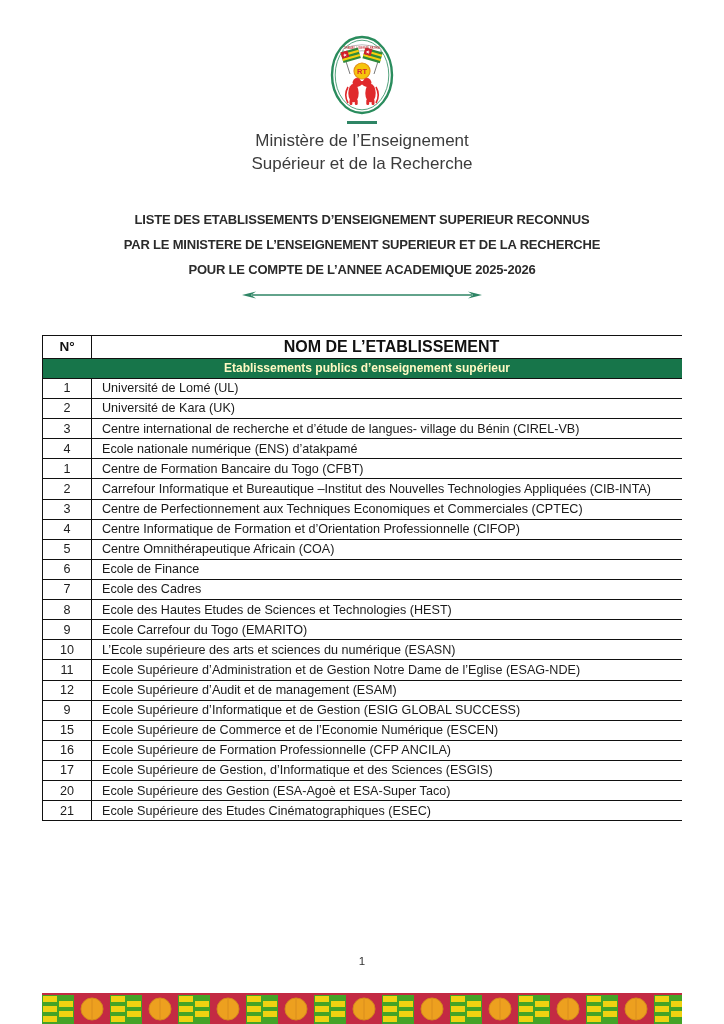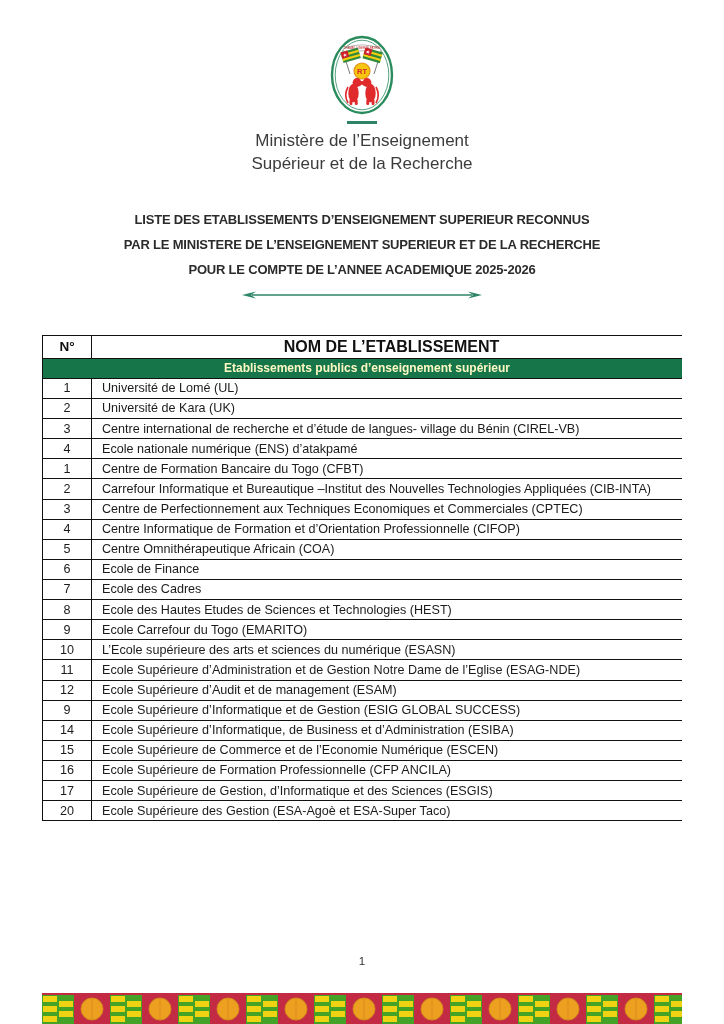--- a/index.html
+++ b/index.html
@@ -264,24 +264,20 @@
     <tr class="data-row">
       <td class="num">12</td>
       <td class="name">Ecole Supérieure d’Audit et de management (ESAM)</td>
     </tr>
 
     <tr class="data-row">
       <td class="num">9</td>
       <td class="name">Ecole Supérieure d’Informatique et de Gestion (ESIG GLOBAL SUCCESS)</td>
     </tr>
 
-    <tr class="data-row">
-      <td class="num">14</td>
-      <td class="name">Ecole Supérieure d’Informatique, de Business et d’Administration (ESIBA)</td>
-    </tr>
 
     <tr class="data-row">
       <td class="num">15</td>
       <td class="name">Ecole Supérieure de Commerce et de l’Economie Numérique (ESCEN)</td>
     </tr>
 
     <tr class="data-row">
       <td class="num">16</td>
       <td class="name">Ecole Supérieure de Formation Professionnelle (CFP ANCILA)</td>
     </tr>
@@ -291,20 +287,24 @@
       <td class="name">Ecole Supérieure de Gestion, d’Informatique et des Sciences (ESGIS)</td>
     </tr>
 
 
 
     <tr class="data-row">
       <td class="num">20</td>
       <td class="name">Ecole Supérieure des Gestion (ESA-Agoè et ESA-Super Taco)</td>
     </tr>
 
+    <tr class="data-row">
+      <td class="num">21</td>
+      <td class="name">Ecole Supérieure des Etudes Cinématographiques (ESEC)</td>
+    </tr>
 
   </tbody>
   </table>
 
   <div class="page-number">1</div>
 
   <svg class="kente-strip" width="724" height="31">
     <defs>
       <pattern id="kente" width="68" height="31" patternUnits="userSpaceOnUse">
         <rect width="68" height="31" fill="#c32a43"></rect>

